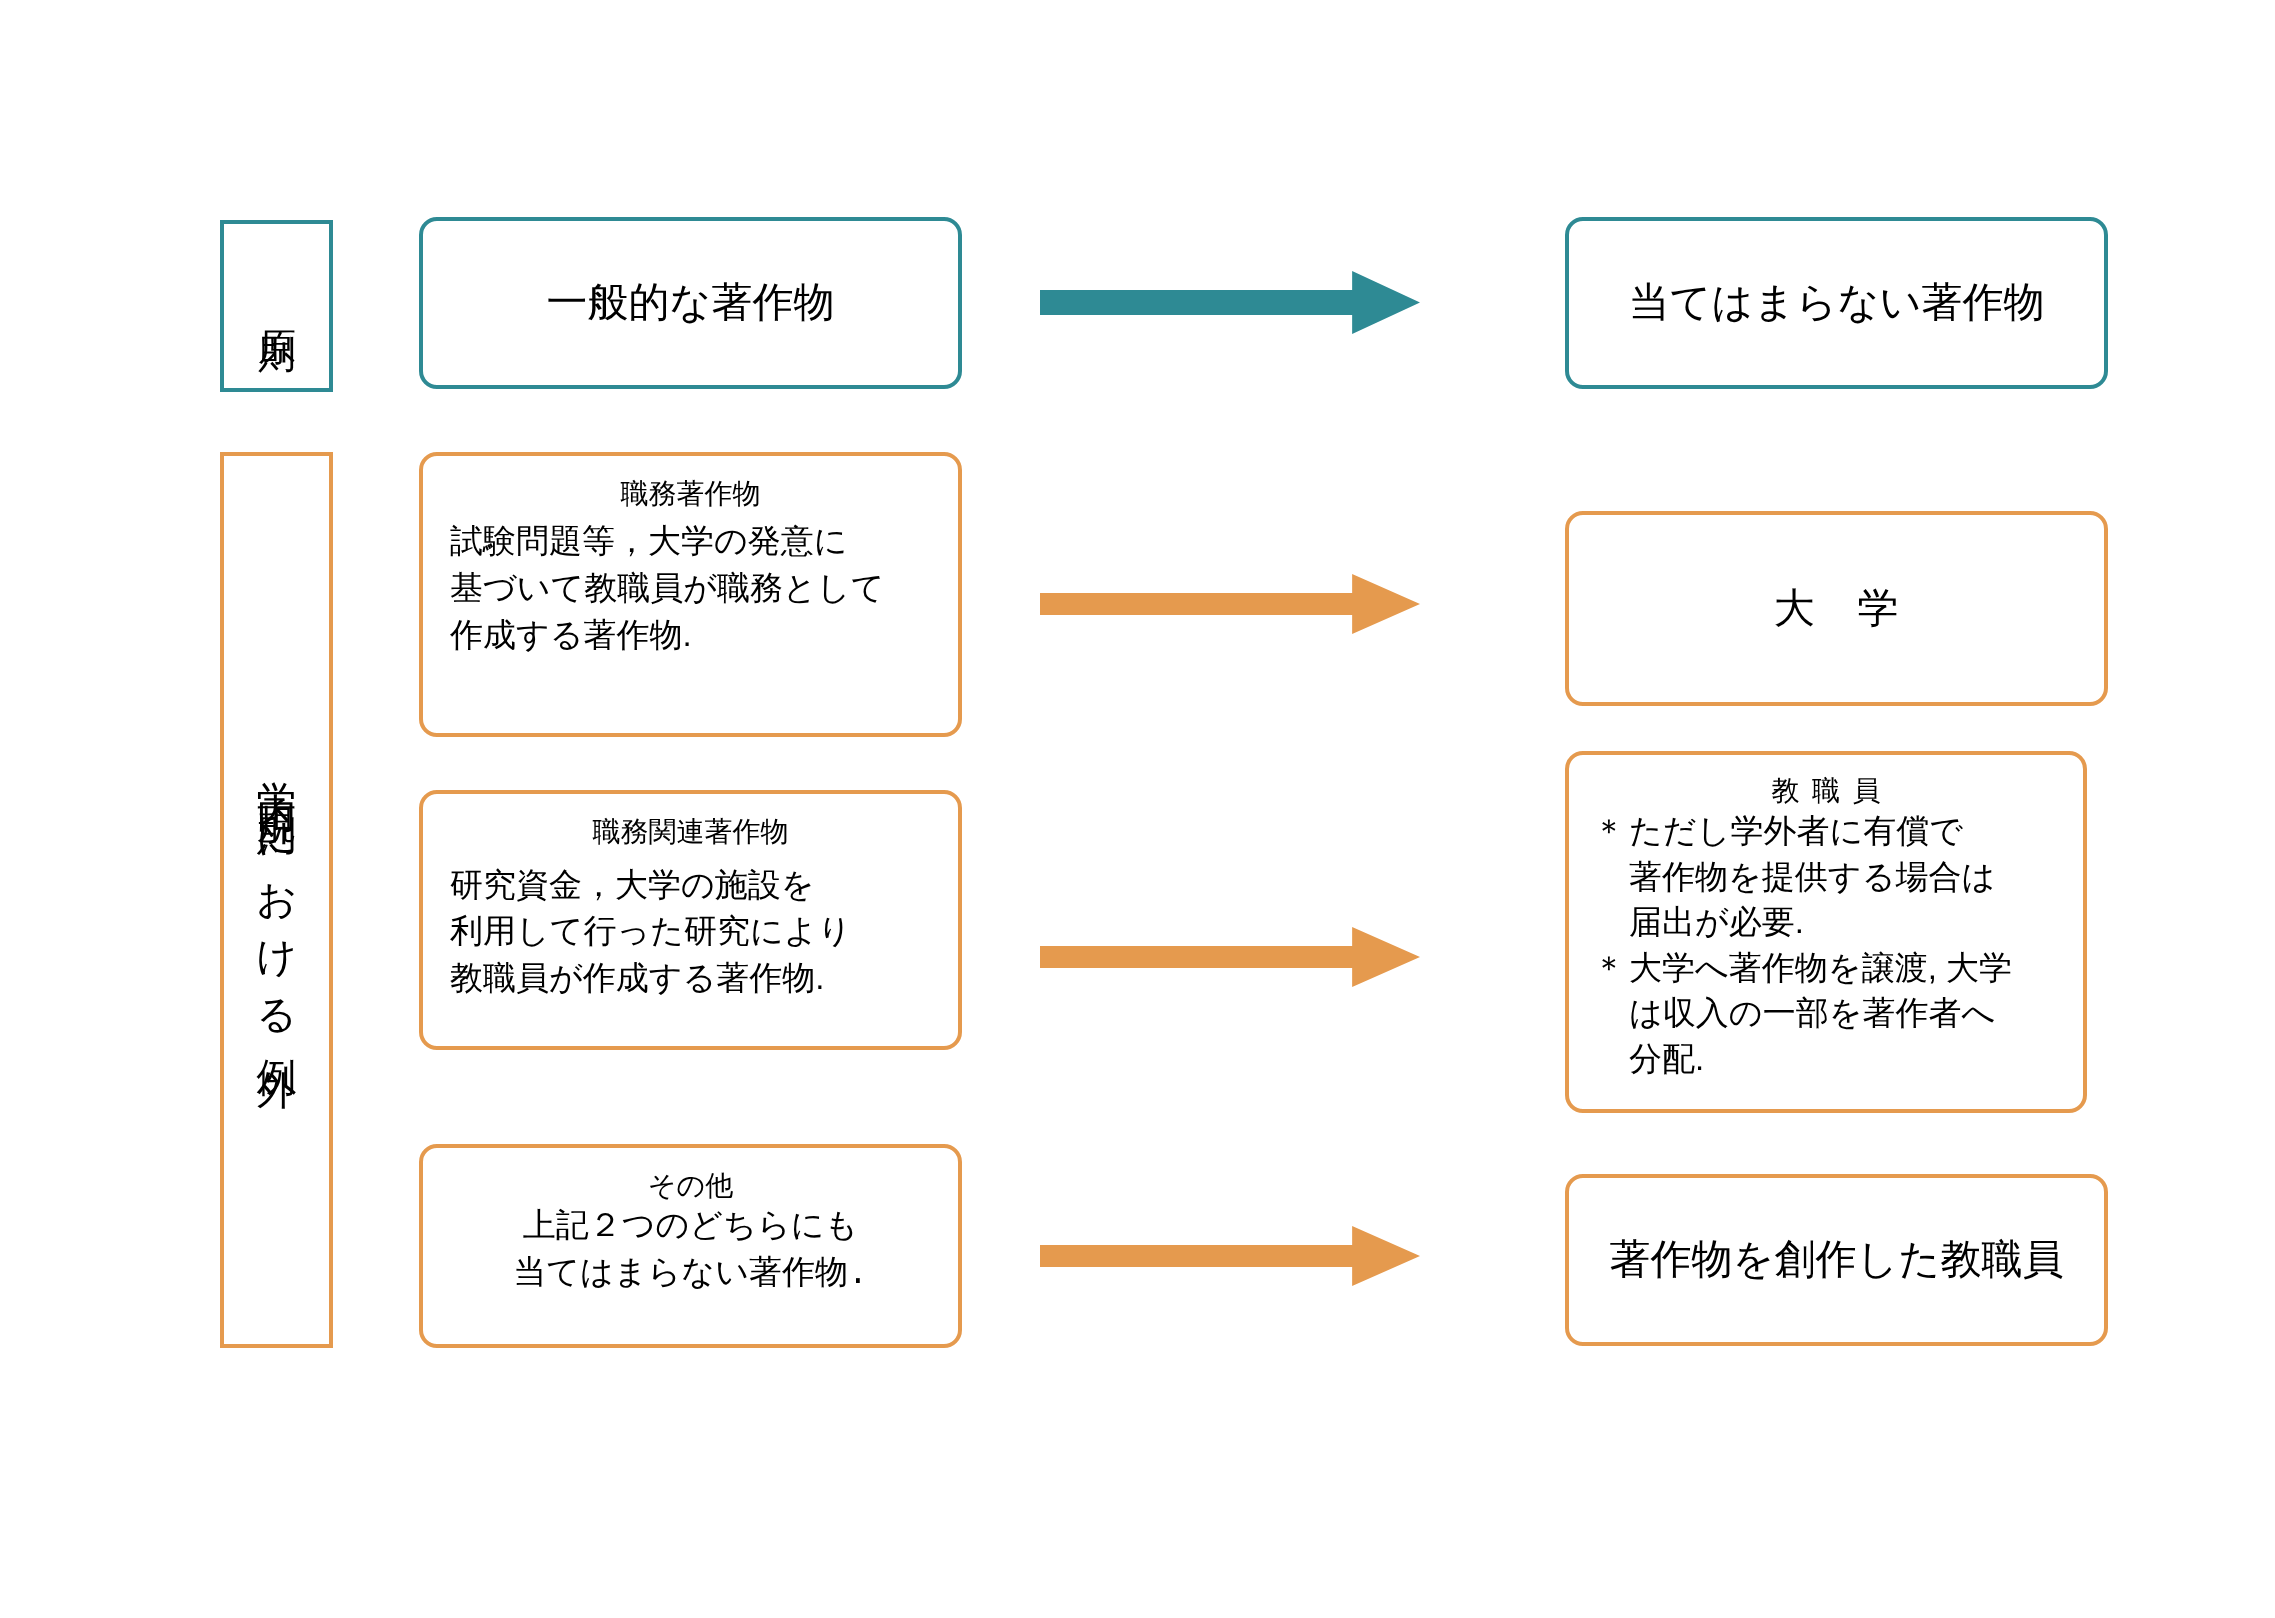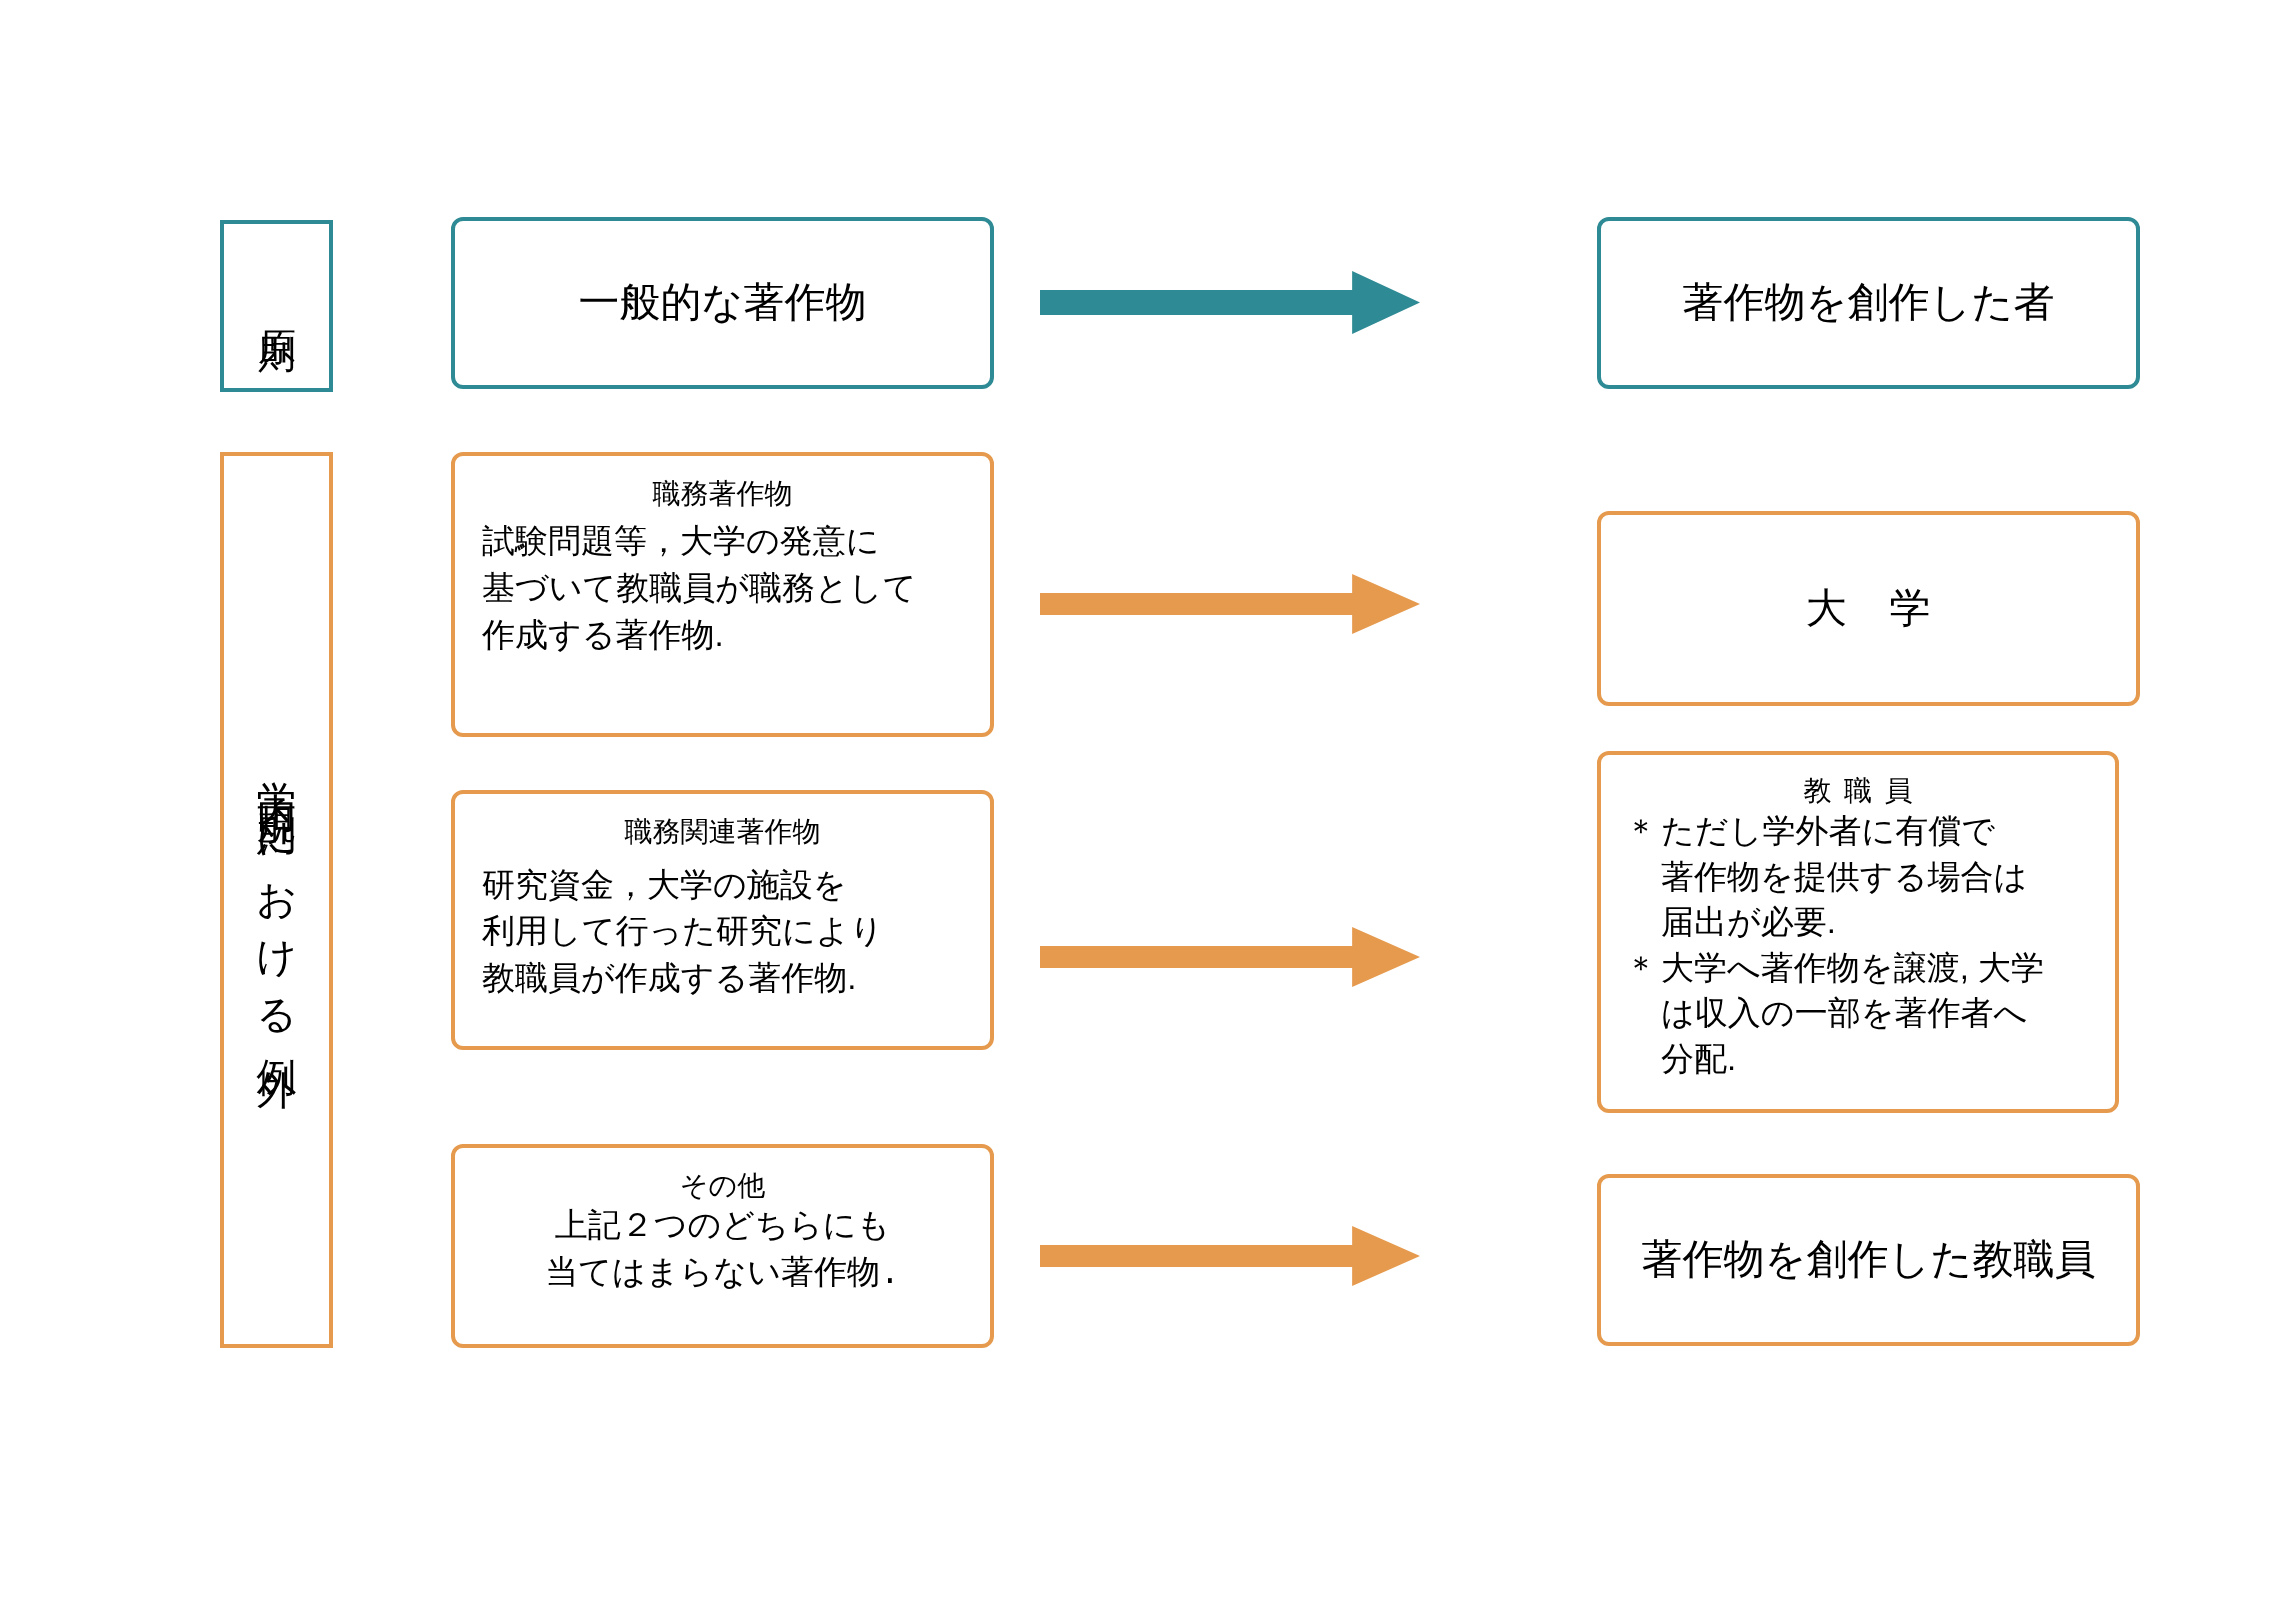--- a/index.html
+++ b/index.html
@@ -25,22 +25,21 @@
   .box {
     position: absolute;
     box-sizing: border-box;
     background: #ffffff;
     display: flex;
     flex-direction: column;
     align-items: center;
     justify-content: center;
   }
   .box.rounded {
-    border-radius: 12px;
-    margin-left: 32px;
+    border-radius: 18px;
   }
   .box.square {
     border-radius: 0;
   }
   .teal-border {
     border: 4.5px solid #2E8A94;
   }
   .orange-border {
     border: 4.5px solid #E59A4E;
   }
@@ -140,21 +139,21 @@
     <span class="single-line">一般的な著作物</span>
   </div>
 
   <div class="arrow" style="left:1040px; top:271px; width:380px; height:63px;">
     <svg viewBox="0 0 420 70" preserveAspectRatio="none" aria-hidden="true">
       <polygon points="0,21 345,21 345,0 420,35 345,70 345,49 0,49" fill="#2E8A94"></polygon>
     </svg>
   </div>
 
   <div class="box rounded teal-border" style="left:1565px; top:217px; width:543px; height:172px;">
-    <span class="single-line">著作物を創作した者</span>
+    <span class="single-line">当てはまらない著作物</span>
   </div>
 
   <div class="box rounded orange-border" style="left:419px; top:452px; width:543px; height:285px; justify-content:flex-start; padding-top:20px;">
     <span class="box-title title-block">職務著作物</span>
     <span class="box-body" style="align-self:flex-start; padding-left:27px;">試験問題等，大学の発意に
 基づいて教職員が職務として
 作成する著作物.</span>
   </div>
 
   <div class="arrow" style="left:1040px; top:574px; width:380px; height:60px;">

